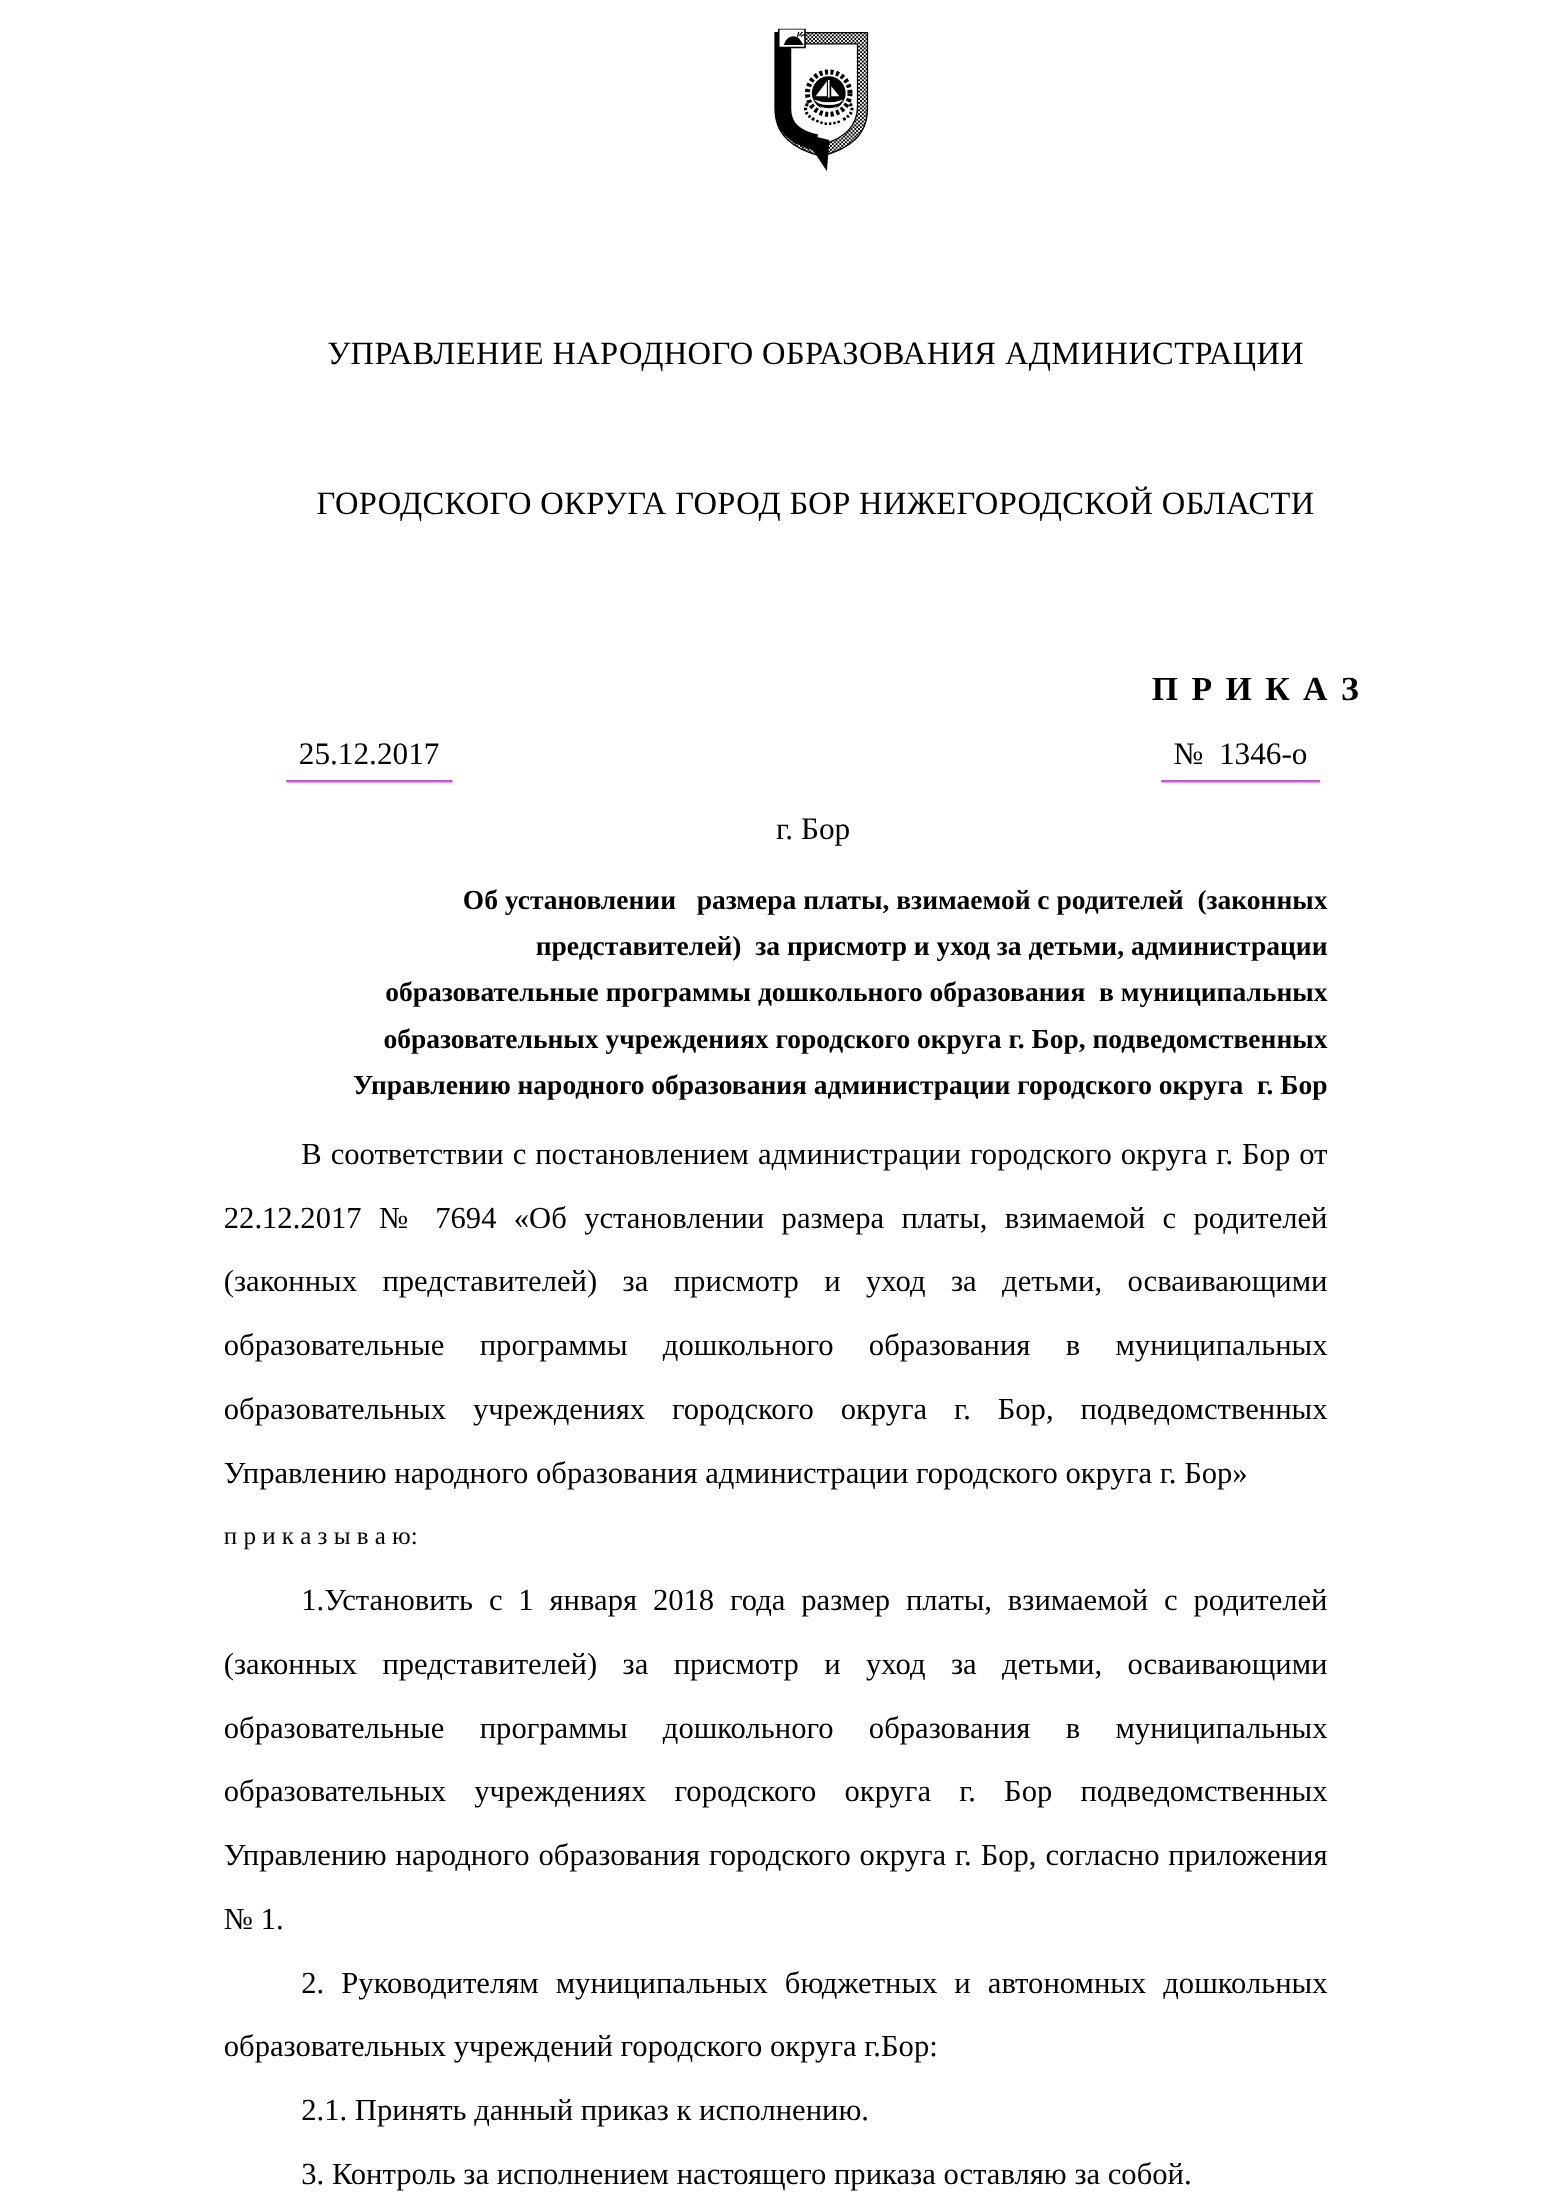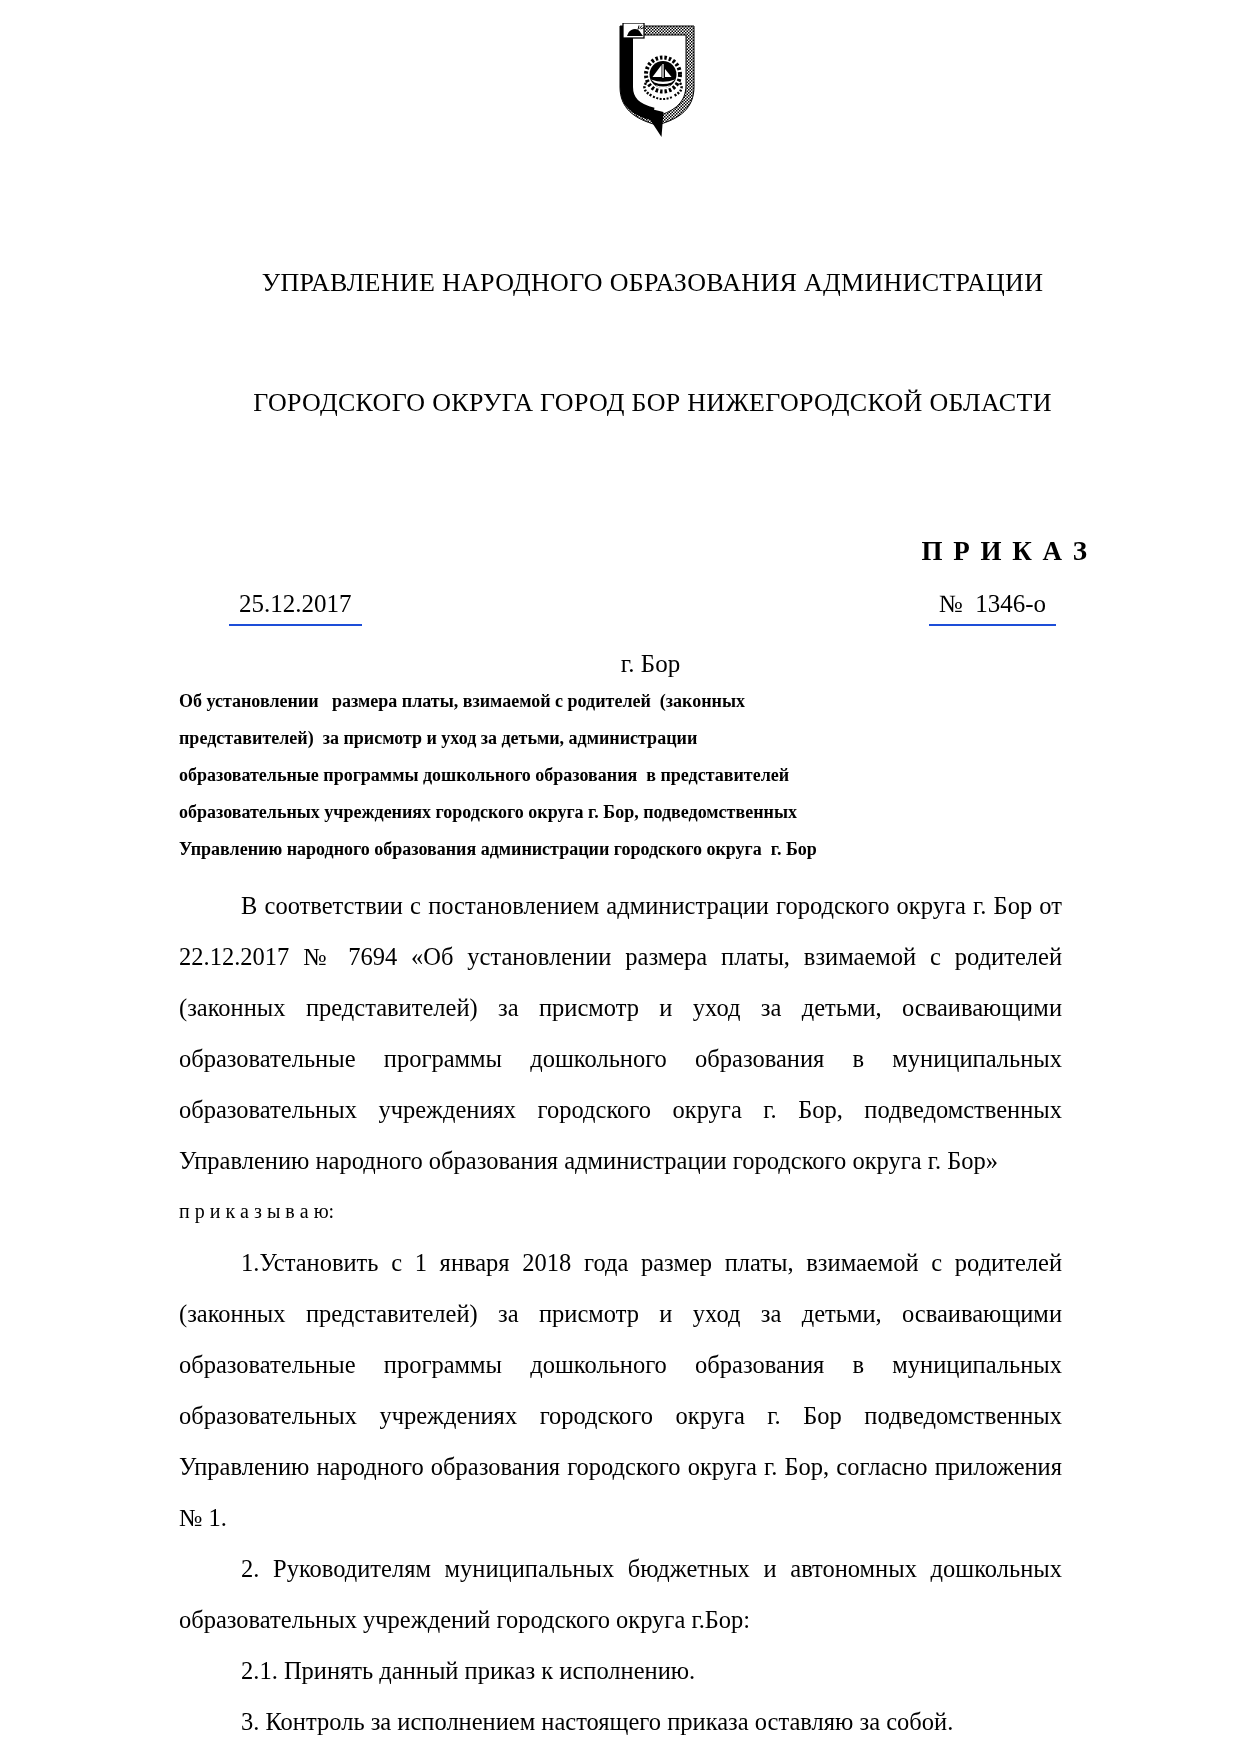--- a/index.html
+++ b/index.html
@@ -51,37 +51,37 @@
   .meta-row {
     margin-top: 14px;
     display: flex;
     justify-content: space-between;
     align-items: baseline;
     font-size: 25px;
     line-height: 38px;
     padding: 0 6px 0 50px;
   }
   .underlined {
-    border-bottom: 2px solid #1d4ed8;
+    border-bottom: 2px solid #d946ef;
     padding: 0 10px 1px 10px;
     white-space: pre-wrap;
   }
   .city-line {
     margin-top: 19px;
     text-align: center;
     font-size: 25px;
     line-height: 38px;
     position: relative;
     left: 30px;
   }
   .subject-block {
-    margin-top: 0;
-    text-align: left;
+    margin-top: 18px;
+    text-align: right;
     font-weight: bold;
-    font-size: 18px;
+    font-size: 22px;
     line-height: 37px;
   }
   .subject-block .subject-line {
     white-space: pre-wrap;
   }
   .body-par {
     margin: 0;
     font-size: 24.5px;
     line-height: 51px;
     text-align: justify;
@@ -165,21 +165,21 @@
   <div class="meta-row">
     <span class="underlined">25.12.2017</span>
     <span class="underlined">№  1346-о</span>
   </div>
 
   <div class="city-line">г. Бор</div>
 
   <div class="subject-block">
     <div class="subject-line">Об установлении   размера платы, взимаемой с родителей  (законных</div>
     <div class="subject-line">представителей)  за присмотр и уход за детьми, администрации</div>
-    <div class="subject-line">образовательные программы дошкольного образования  в представителей</div>
+    <div class="subject-line">образовательные программы дошкольного образования  в муниципальных</div>
     <div class="subject-line">образовательных учреждениях городского округа г. Бор, подведомственных</div>
     <div class="subject-line">Управлению народного образования администрации городского округа  г. Бор</div>
   </div>
 
   <p class="body-par first-par indent">В соответствии с постановлением администрации городского округа г. Бор от 22.12.2017 № 7694 «Об установлении размера платы, взимаемой с родителей (законных представителей) за присмотр и уход за детьми, осваивающими образовательные программы дошкольного образования в муниципальных образовательных учреждениях городского округа г. Бор, подведомственных Управлению народного образования администрации городского округа г. Бор»</p>
 
   <p class="order-word">п р и к а з ы в а ю:</p>
 
   <p class="body-par indent">1.Установить  с 1 января  2018 года размер платы, взимаемой с родителей (законных представителей) за присмотр и уход за детьми, осваивающими образовательные программы дошкольного образования в муниципальных образовательных учреждениях городского округа г. Бор  подведомственных Управлению народного образования городского округа г. Бор,  согласно приложения  № 1.</p>
   <p class="body-par indent">2. Руководителям муниципальных бюджетных и автономных дошкольных образовательных учреждений городского округа г.Бор:</p>

